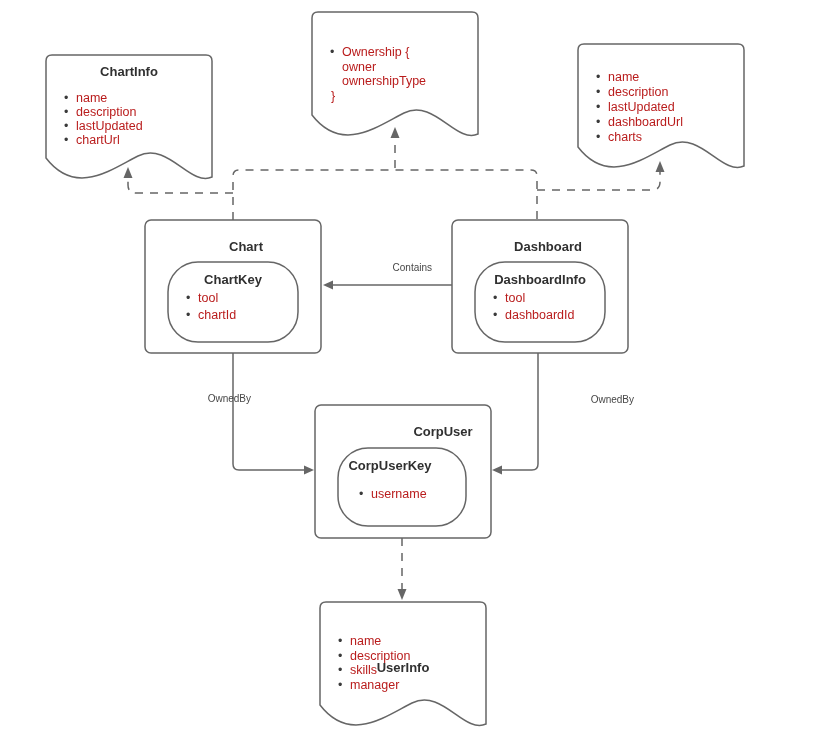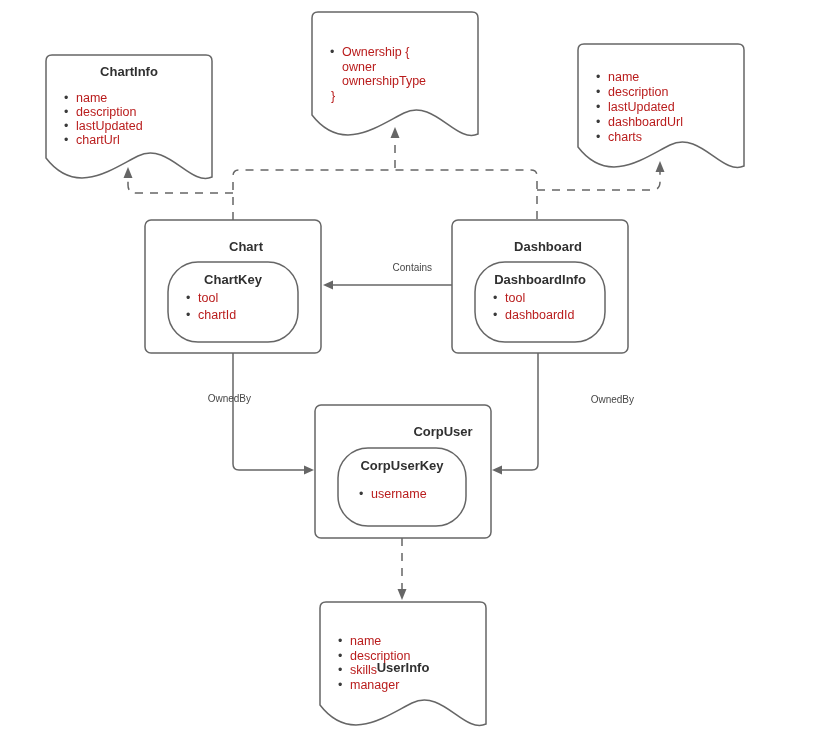--- a/index.html
+++ b/index.html
@@ -102,21 +102,21 @@
   </ul>
 
   <div class="txt node-title" style="left:452px;top:239px;width:192px;">Dashboard</div>
   <div class="txt node-title" style="left:475px;top:272px;width:130px;">DashboardInfo</div>
   <ul class="fields key-list" style="left:493px;top:290px;">
     <li>tool</li>
     <li>dashboardId</li>
   </ul>
 
   <div class="txt node-title" style="left:327px;top:424px;width:176px;margin-left:28px;">CorpUser</div>
-  <div class="txt node-title" style="left:338px;top:458px;width:128px;">CorpUserKey</div>
+  <div class="txt node-title" style="left:326px;top:458px;width:128px;">CorpUserKey</div>
   <ul class="fields key-list-single" style="left:359px;top:486px;">
     <li>username</li>
   </ul>
 
   <div class="txt node-title" style="left:320px;top:612px;width:166px;margin-top:48px;">UserInfo</div>
   <ul class="fields lh145" style="left:338px;top:634px;">
     <li>name</li>
     <li>description</li>
     <li>skills</li>
     <li>manager</li>

